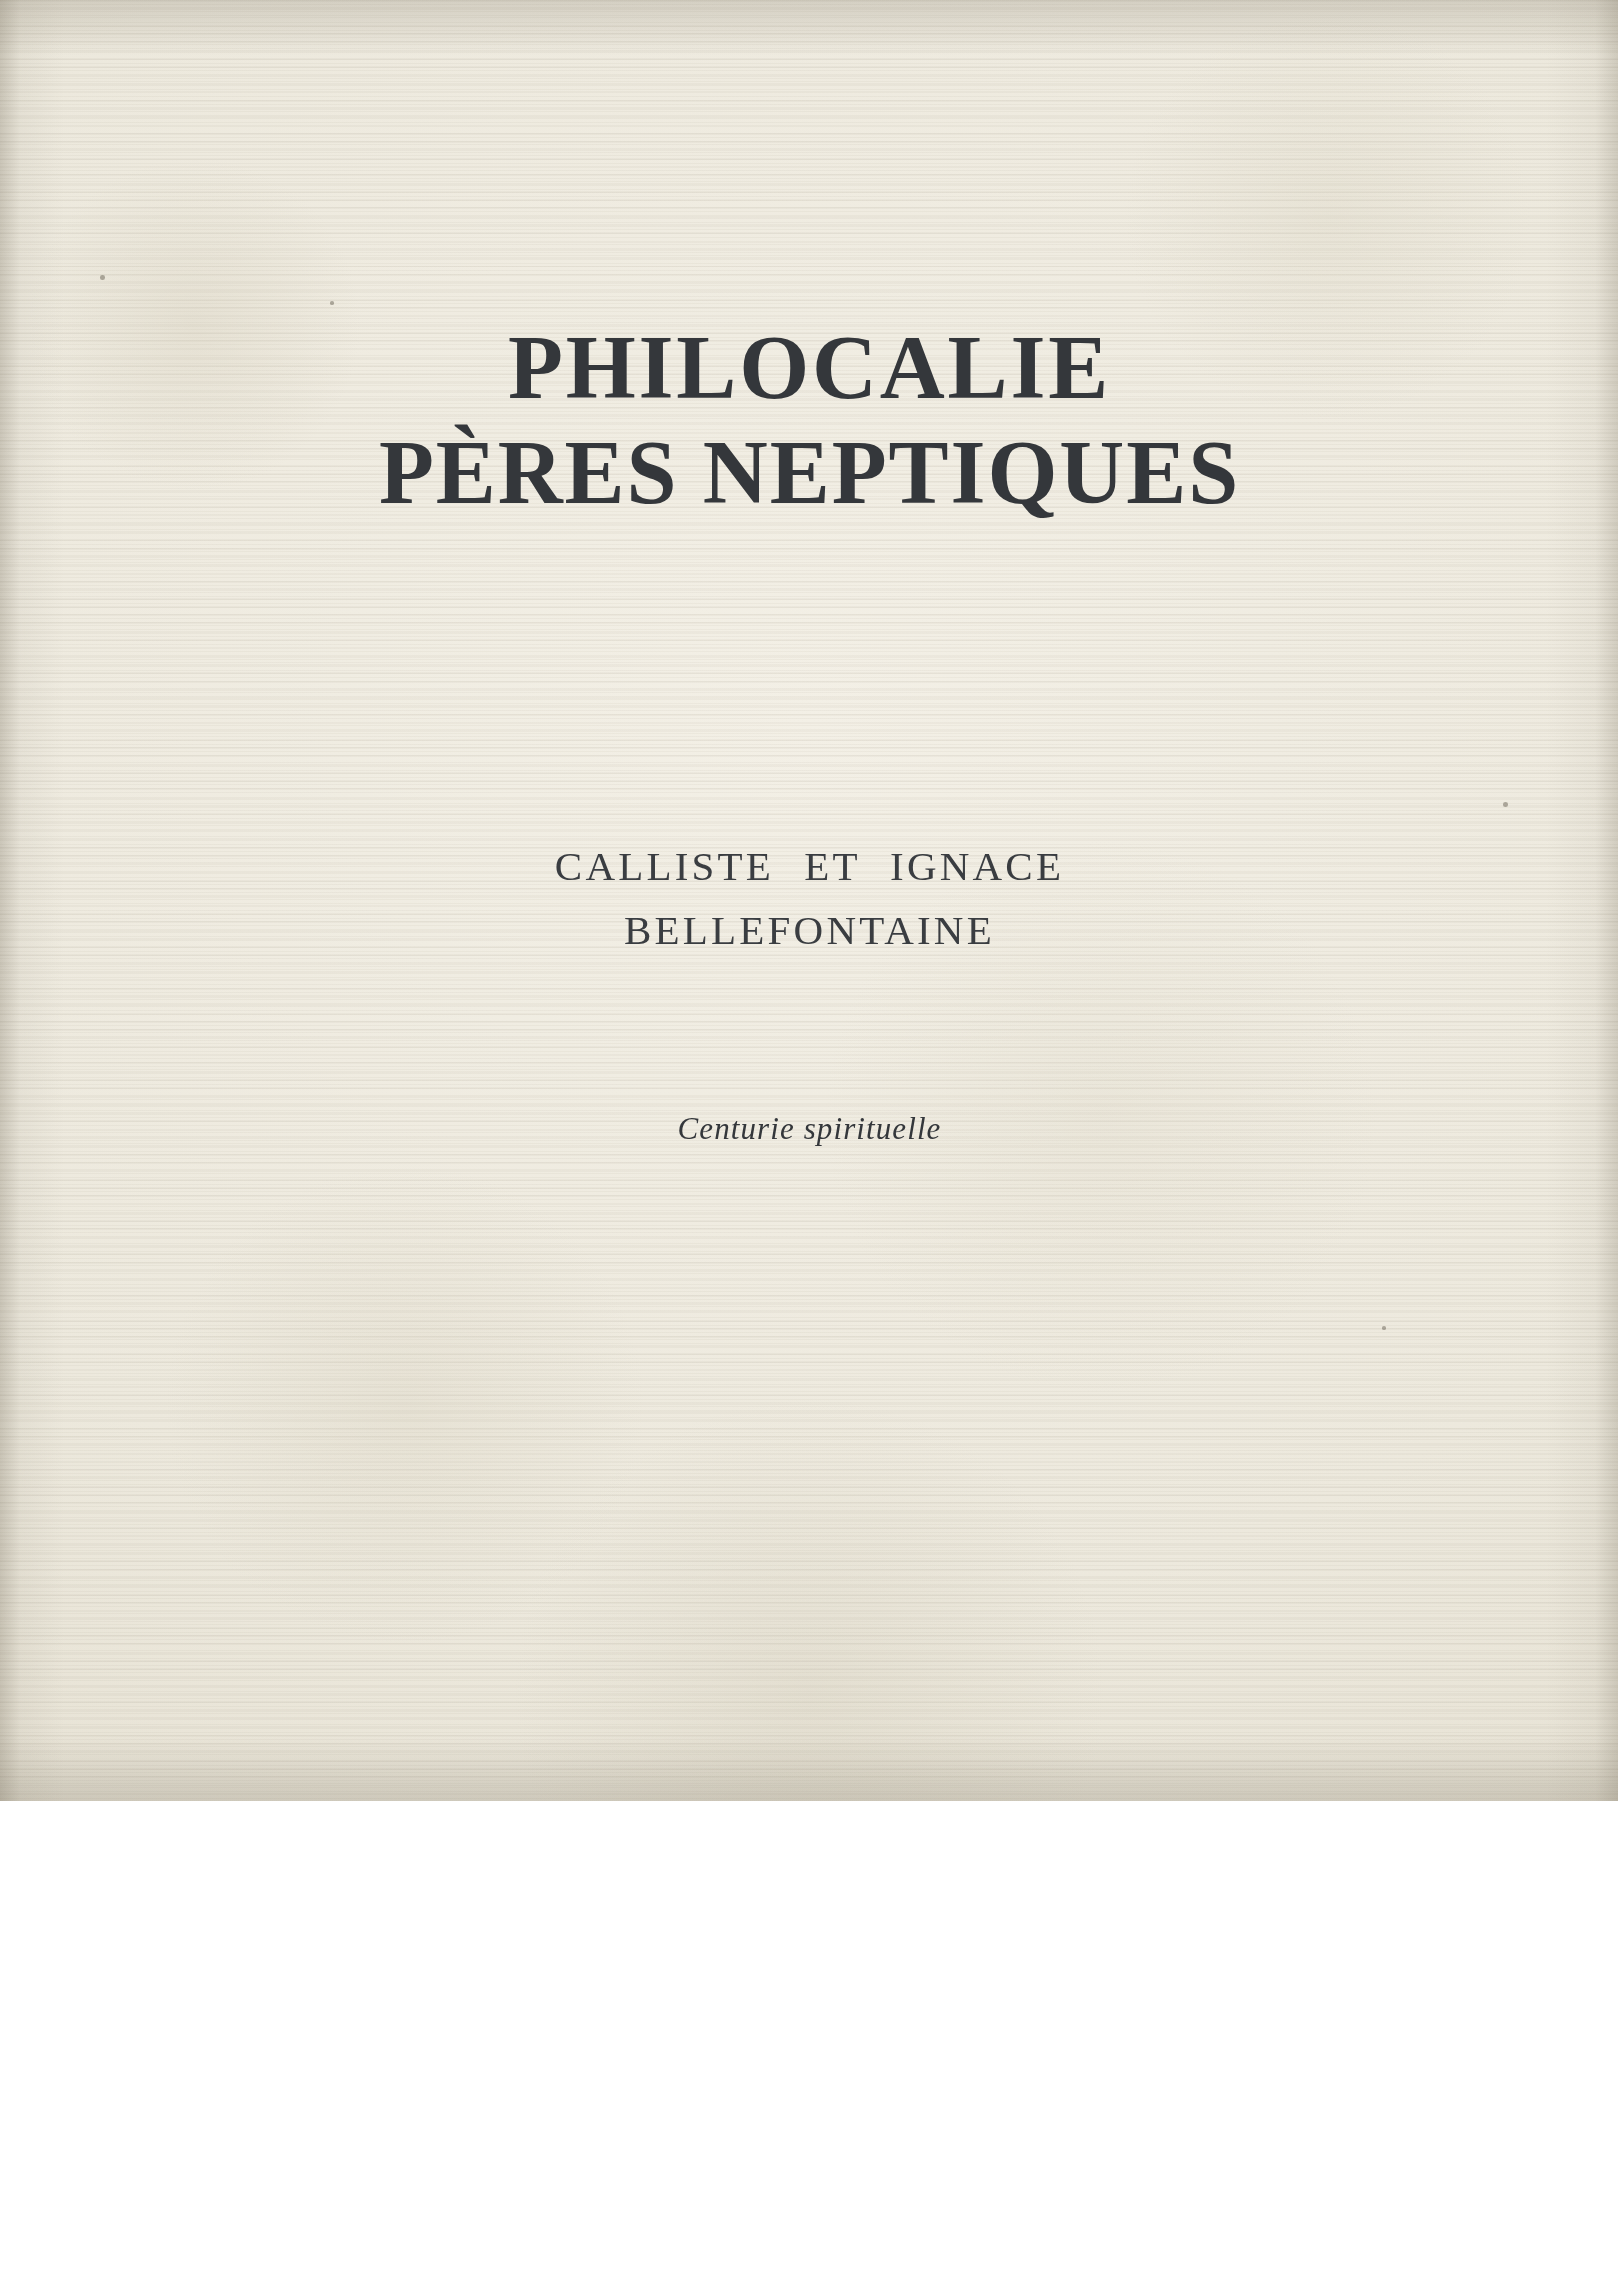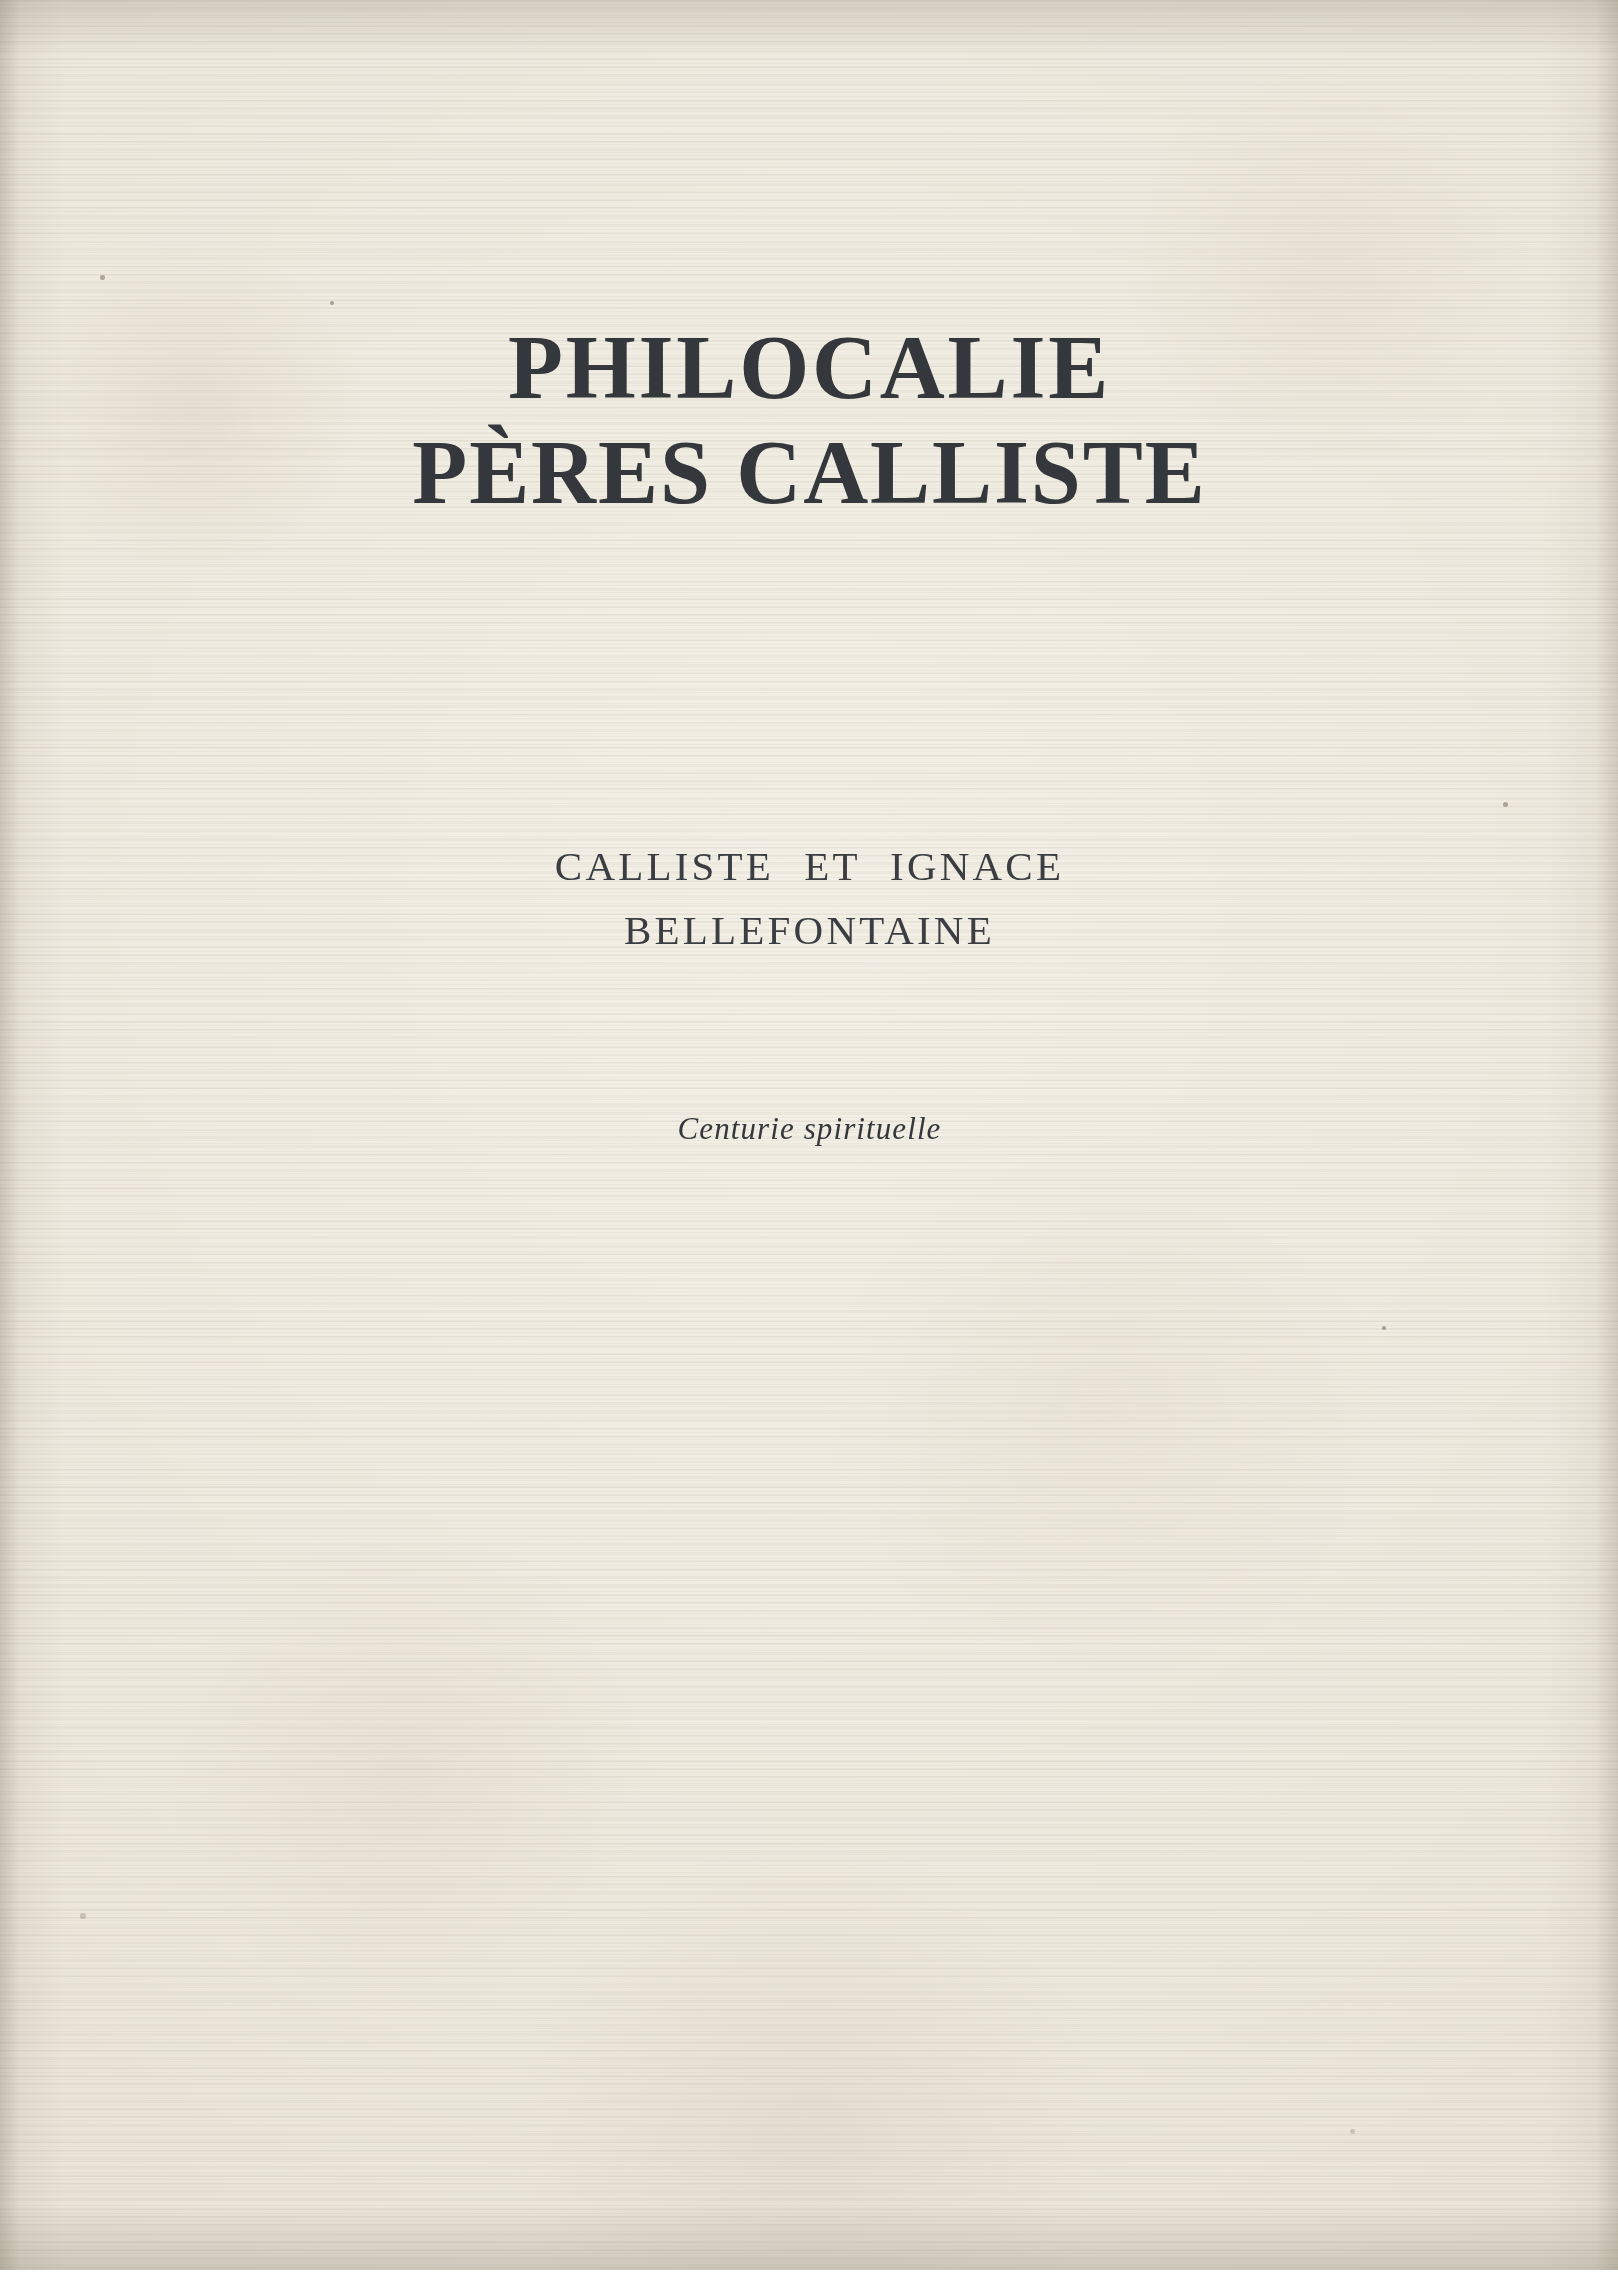--- a/index.html
+++ b/index.html
@@ -5,21 +5,21 @@
 <style>
   html, body {
     margin: 0;
     padding: 0;
     background: #ffffff;
   }
 
   .page {
     position: relative;
     width: 1619px;
-    height: 2270px;
+    height: 1801px;
     margin: 0 auto;
     overflow: hidden;
     background: #ec4899;
     font-family: "Liberation Serif", serif;
   }
 
   
   .paper {
     position: absolute;
     inset: 0;
@@ -173,21 +173,21 @@
   <div class="speck" style="left:330px; top:301px; width:3.7px; height:3.7px;"></div>
   <div class="speck" style="left:1503px; top:802px; width:4.6px; height:4.6px;"></div>
   <div class="speck" style="left:1382px; top:1326px; width:3.7px; height:3.7px;"></div>
   <div class="speck" style="left:80px; top:1913px; width:5.6px; height:5.6px; opacity:0.55;"></div>
   <div class="speck" style="left:1350px; top:2129px; width:4.6px; height:4.6px; opacity:0.5;"></div>
 
   <div class="content">
 
     <div class="title-block">
       <div class="title-line l1">PHILOCALIE</div>
-      <div class="title-line l3">PÈRES CALLISTE</div>
+      <div class="title-line l3">PÈRES NEPTIQUES</div>
     </div>
 
     <div class="authors">
       <div class="author-line a1">CALLISTE  ET  IGNACE</div>
       <div class="author-line a2">BELLEFONTAINE</div>
     </div>
 
     <div class="subtitle">Centurie spirituelle</div>
 
 

